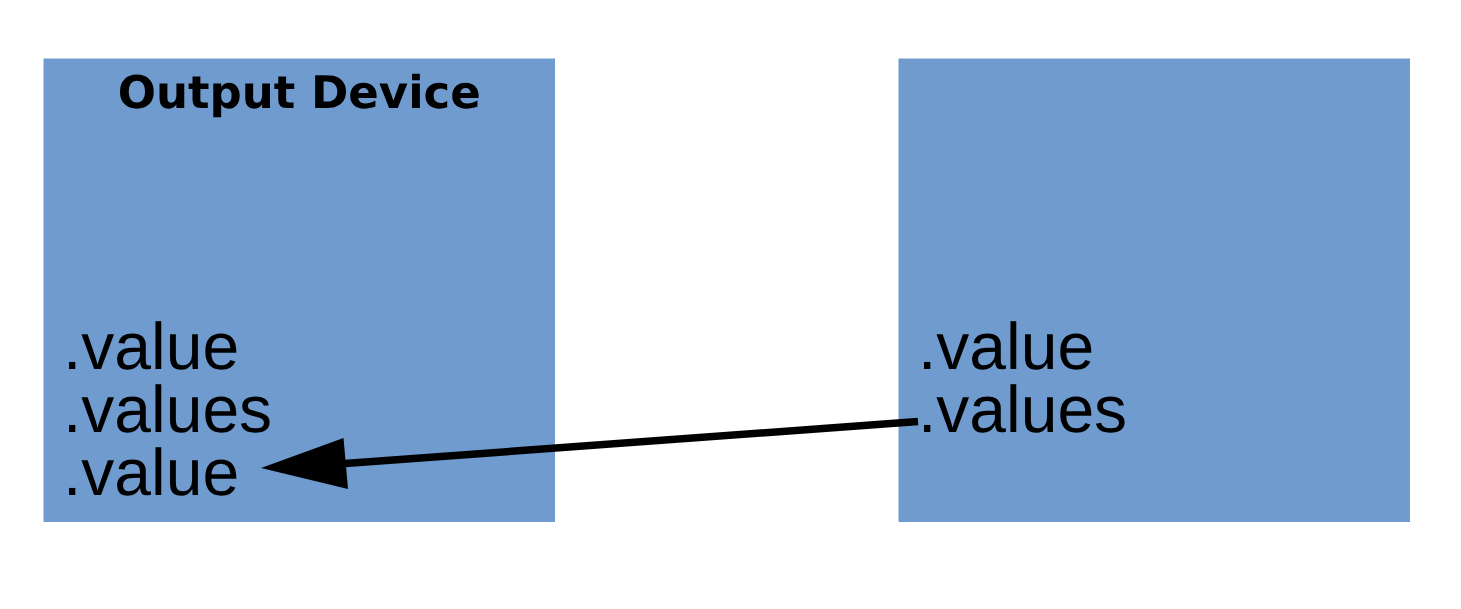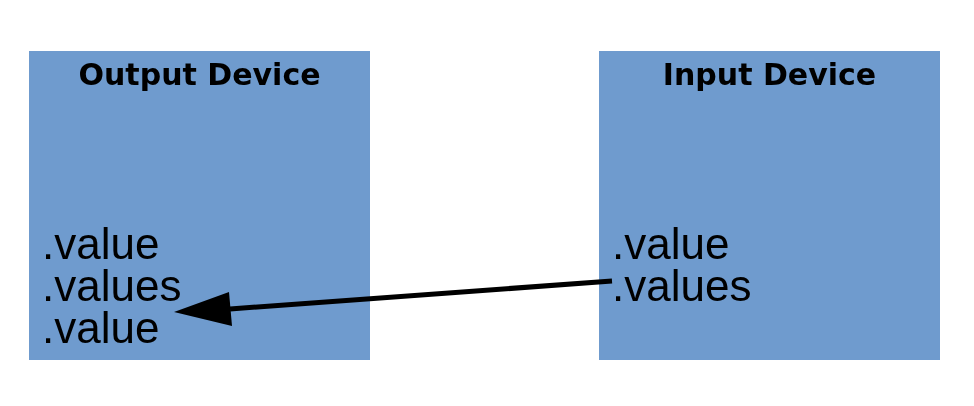--- a/index.html
+++ b/index.html
@@ -15,21 +15,20 @@
     overflow: hidden;
     font-family: "Liberation Sans", sans-serif;
     color: #000000;
   }
   .device-box {
     position: absolute;
     top: 39px;
     width: 341px;
     height: 309px;
     background: #6f9bce;
-    margin-top: 12px;
   }
   .device-box.output { left: 29px; }
   .device-box.input  { left: 599px; }
   .device-title {
     position: absolute;
     top: 6px;
     left: 0;
     width: 100%;
     text-align: center;
     font-family: "DejaVu Sans", "Liberation Sans", sans-serif;
@@ -65,21 +64,20 @@
   <div class="device-box output">
     <div class="device-title">Output Device</div>
     <div class="member-list">
       <div class="member">.value</div>
       <div class="member">.values</div>
       <div class="member">.value</div>
     </div>
   </div>
 
   <div class="device-box input">
-    <div class="device-title">Input Device</div>
     <div class="member-list">
       <div class="member">.value</div>
       <div class="member">.values</div>
     </div>
   </div>
 
   <svg class="arrow-overlay" width="974" height="406" viewBox="0 0 974 406" xmlns="http://www.w3.org/2000/svg">
     <line x1="612" y1="281" x2="230" y2="309" stroke="#000000" stroke-width="5"></line>
     <polygon points="174,312 229,292 232,326" fill="#000000"></polygon>
   </svg>

